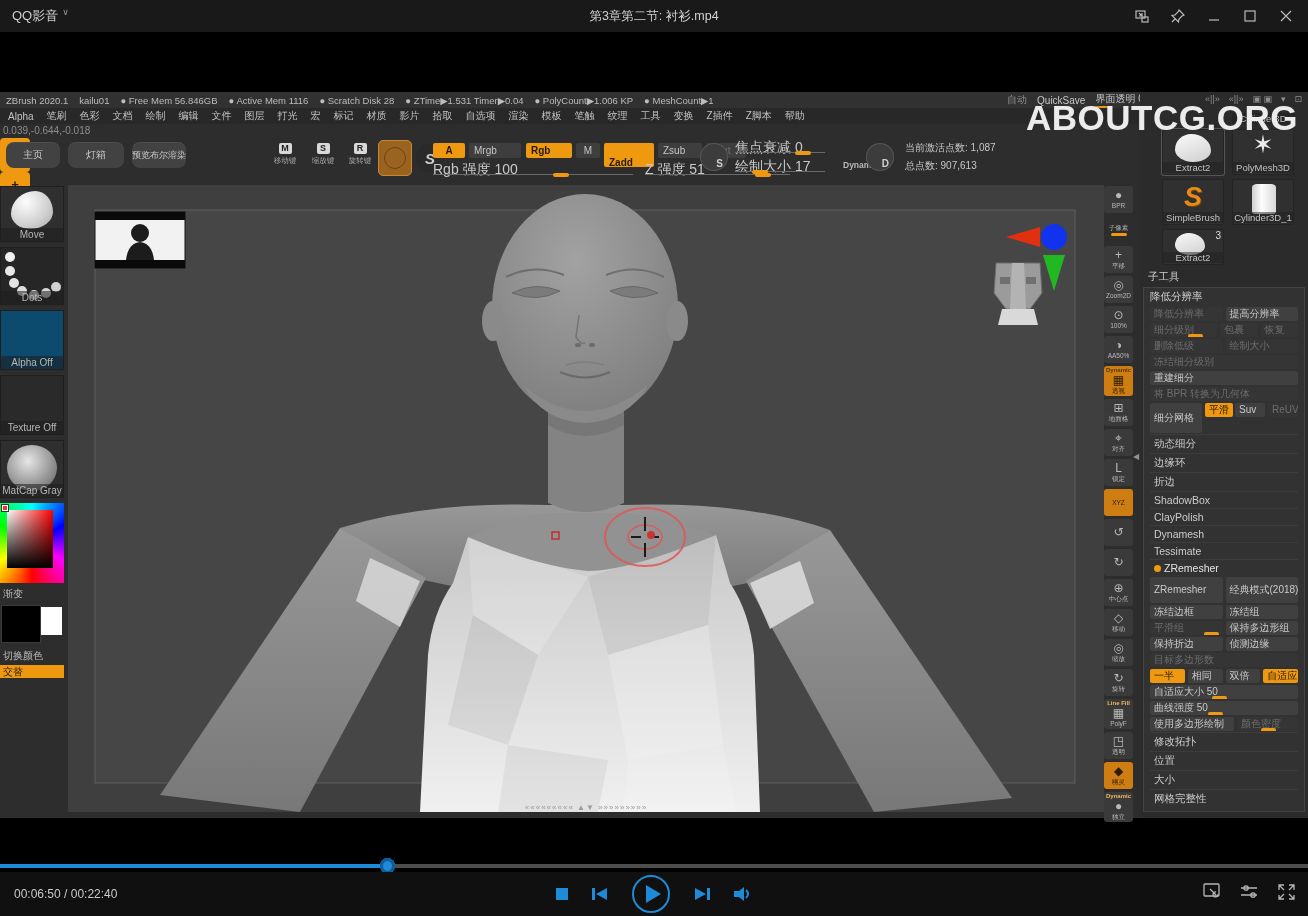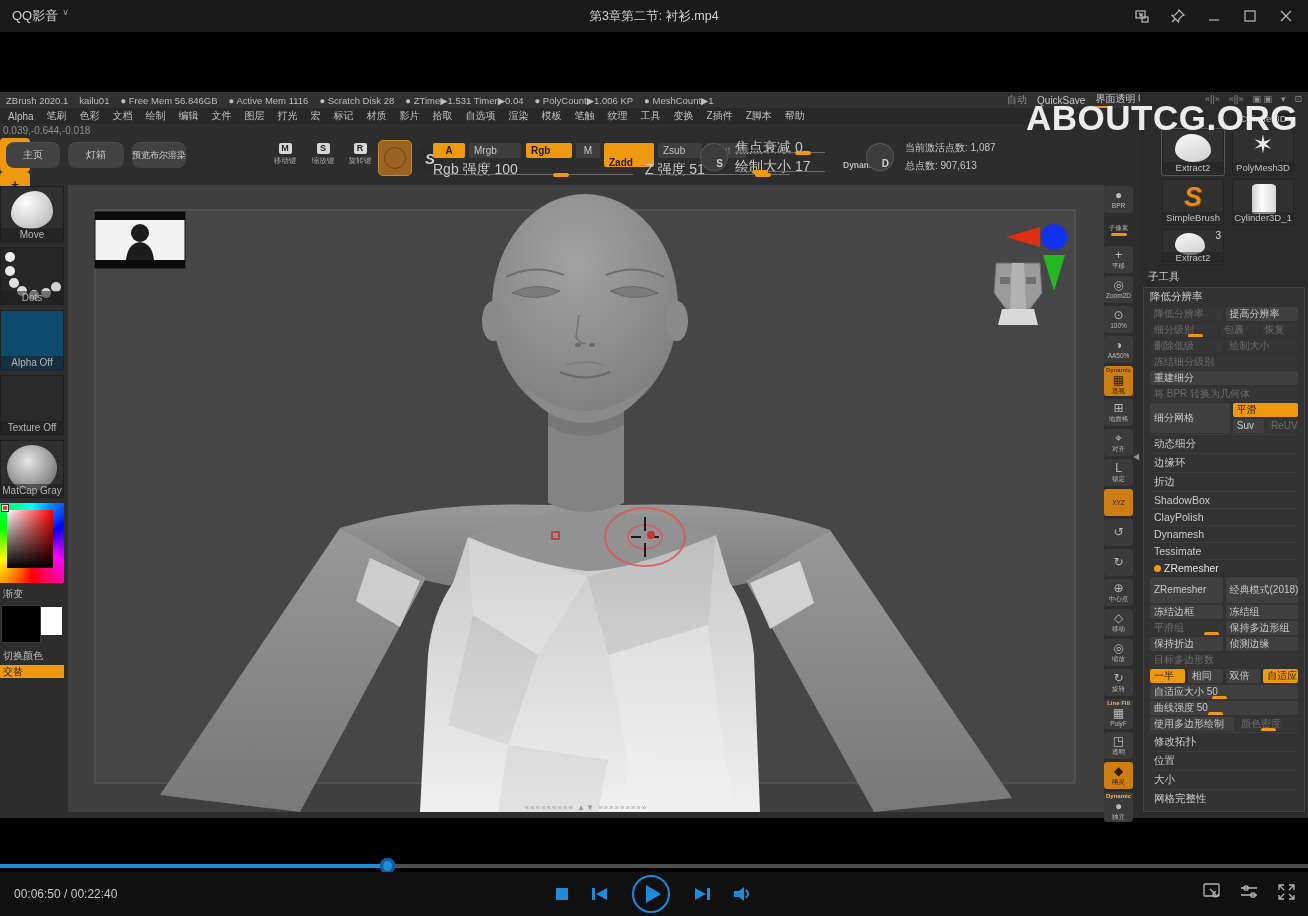--- a/index.html
+++ b/index.html
@@ -591,21 +591,21 @@
             <div class="t-btn dim">冻结细分级别</div>
           </div>
         <div class="t-row">
             <div class="t-btn">重建细分</div>
           </div>
         <div class="t-row">
             <div class="t-btn dim">将 BPR 转换为几何体</div>
           </div>
         <div class="t-row">
           <div class="t-btn tall2" style="flex:1.1;">细分网格</div>
-          <div style="flex:1;display:flex;flex-direction:column;gap:2px;">
+          <div style="flex:1;display:flex;flex-direction:row;gap:2px;">
             <div class="t-btn orange">平滑</div>
             <div style="display:flex;gap:3px;">
               <div class="t-btn">Suv</div>
               <div class="t-btn dim">ReUV</div>
             </div>
           </div>
         </div>
         <div class="t-list">动态细分</div>
         <div class="t-list">边缘环</div>
         <div class="t-list">折边</div>

